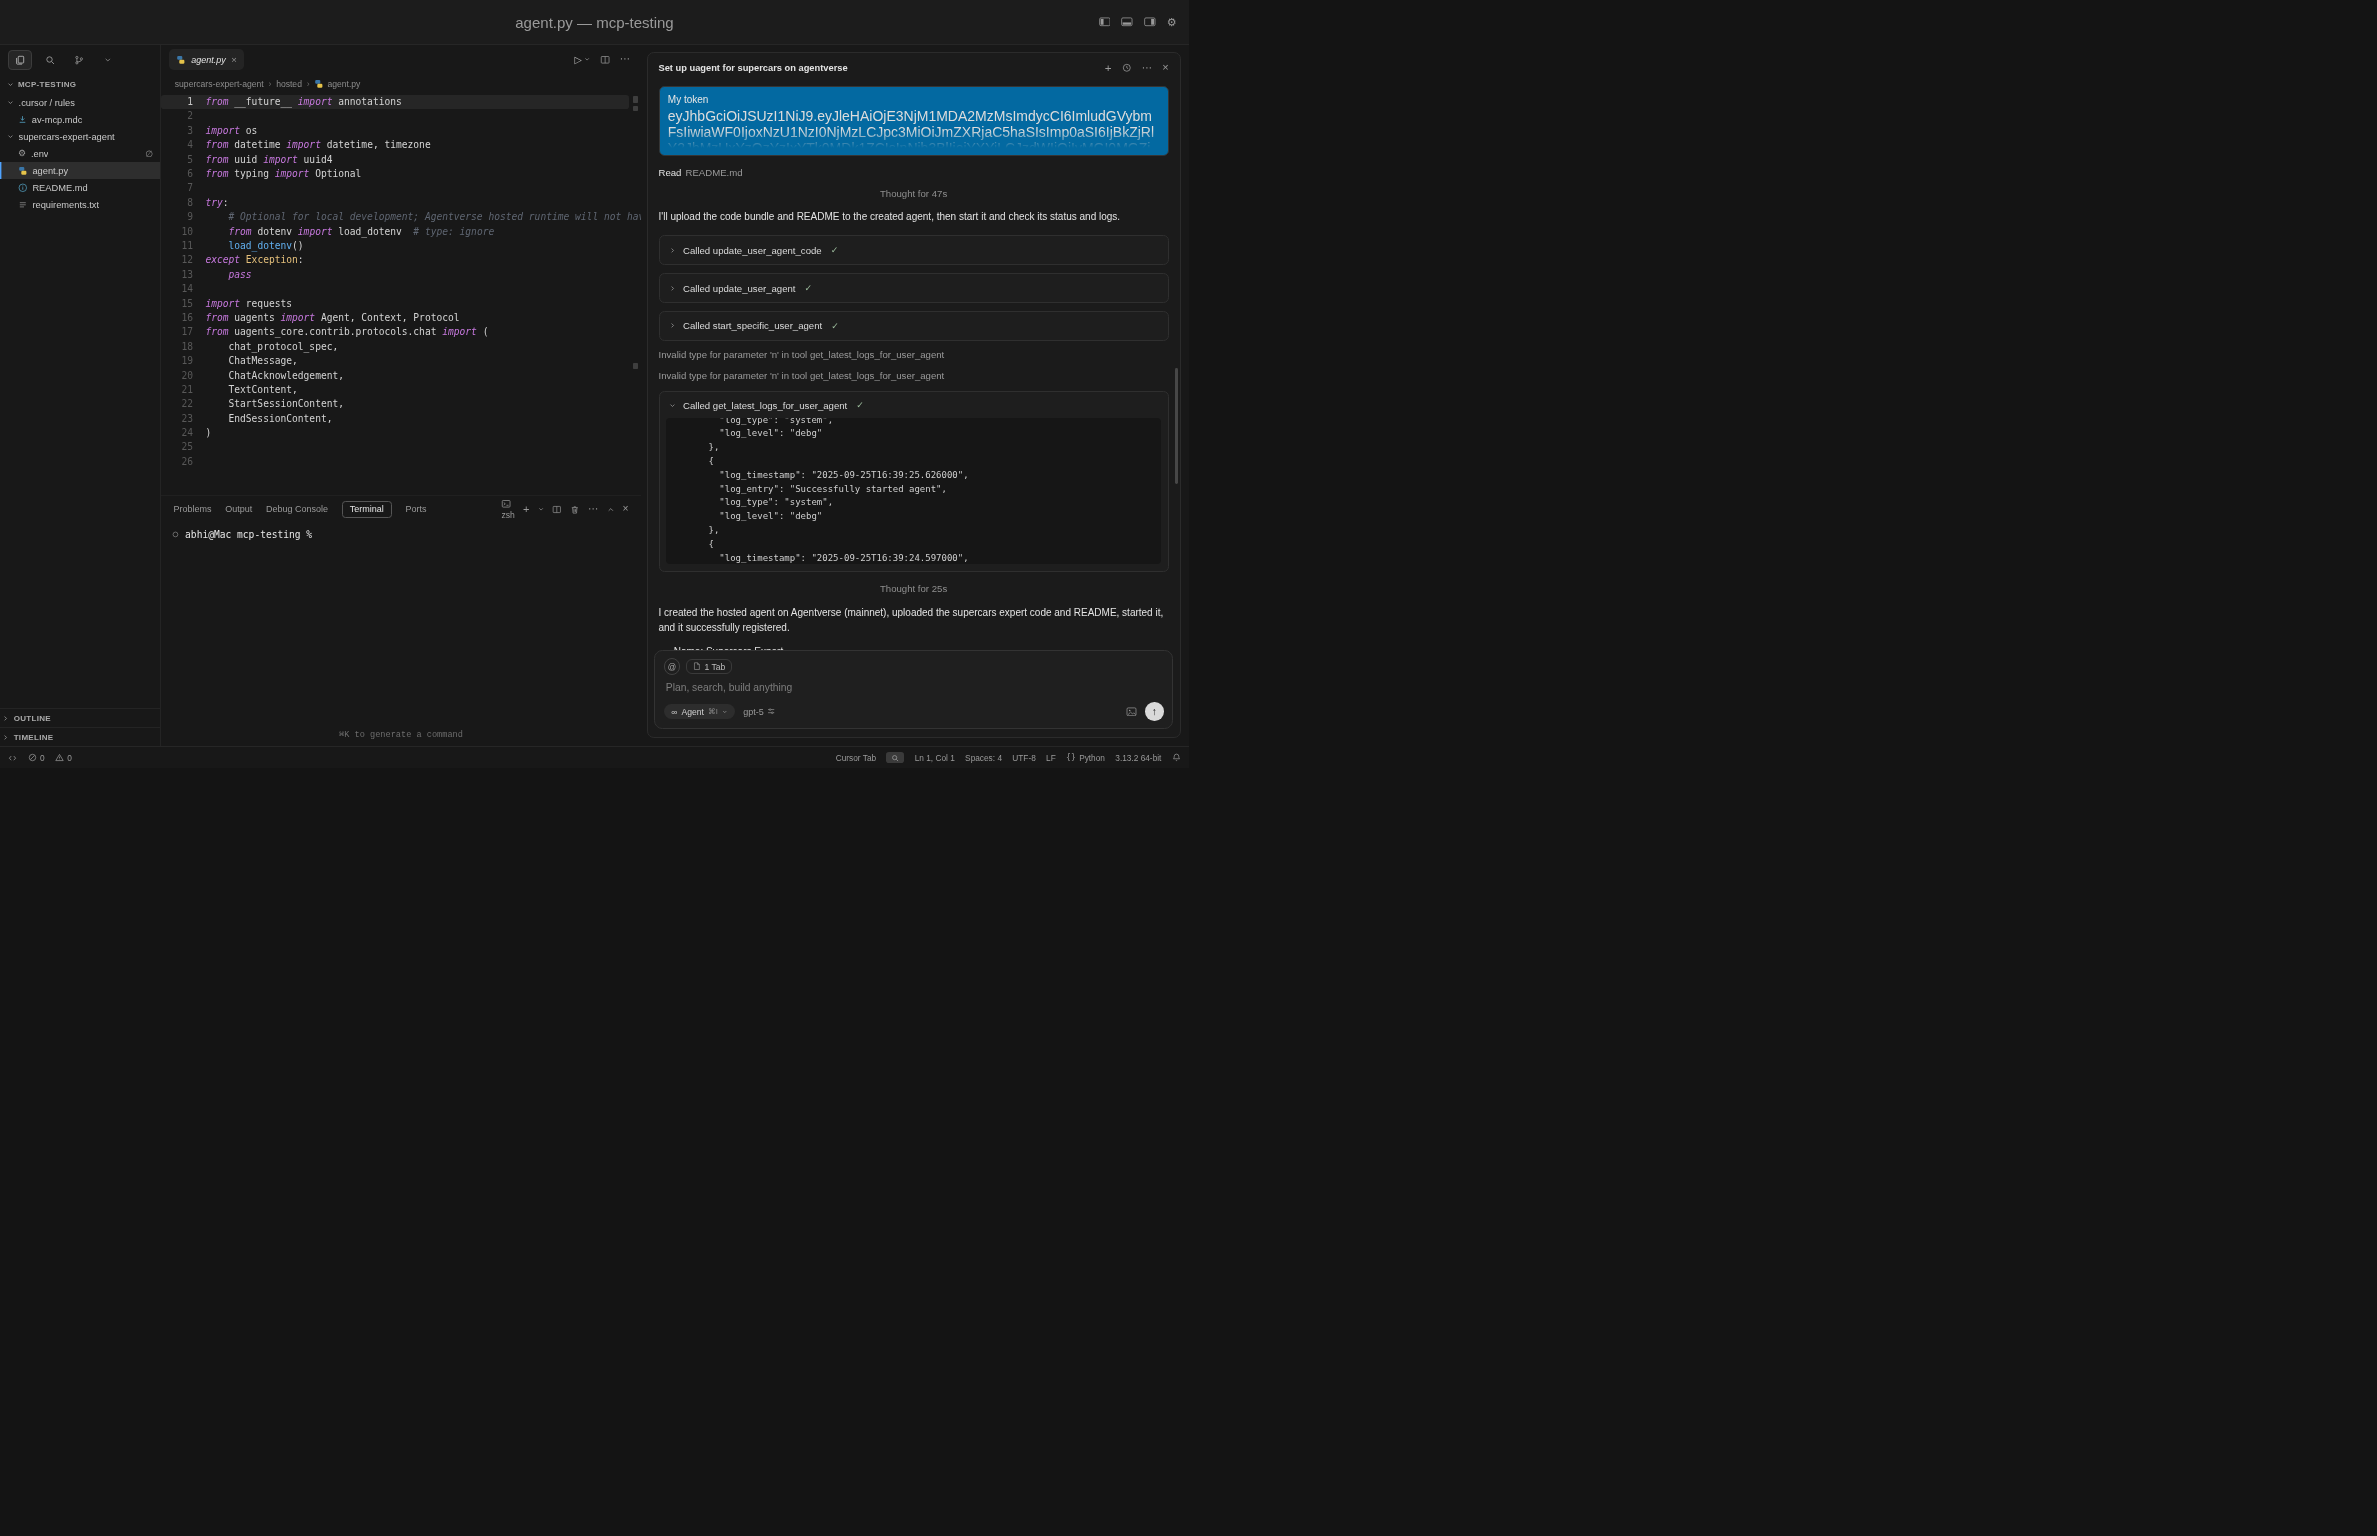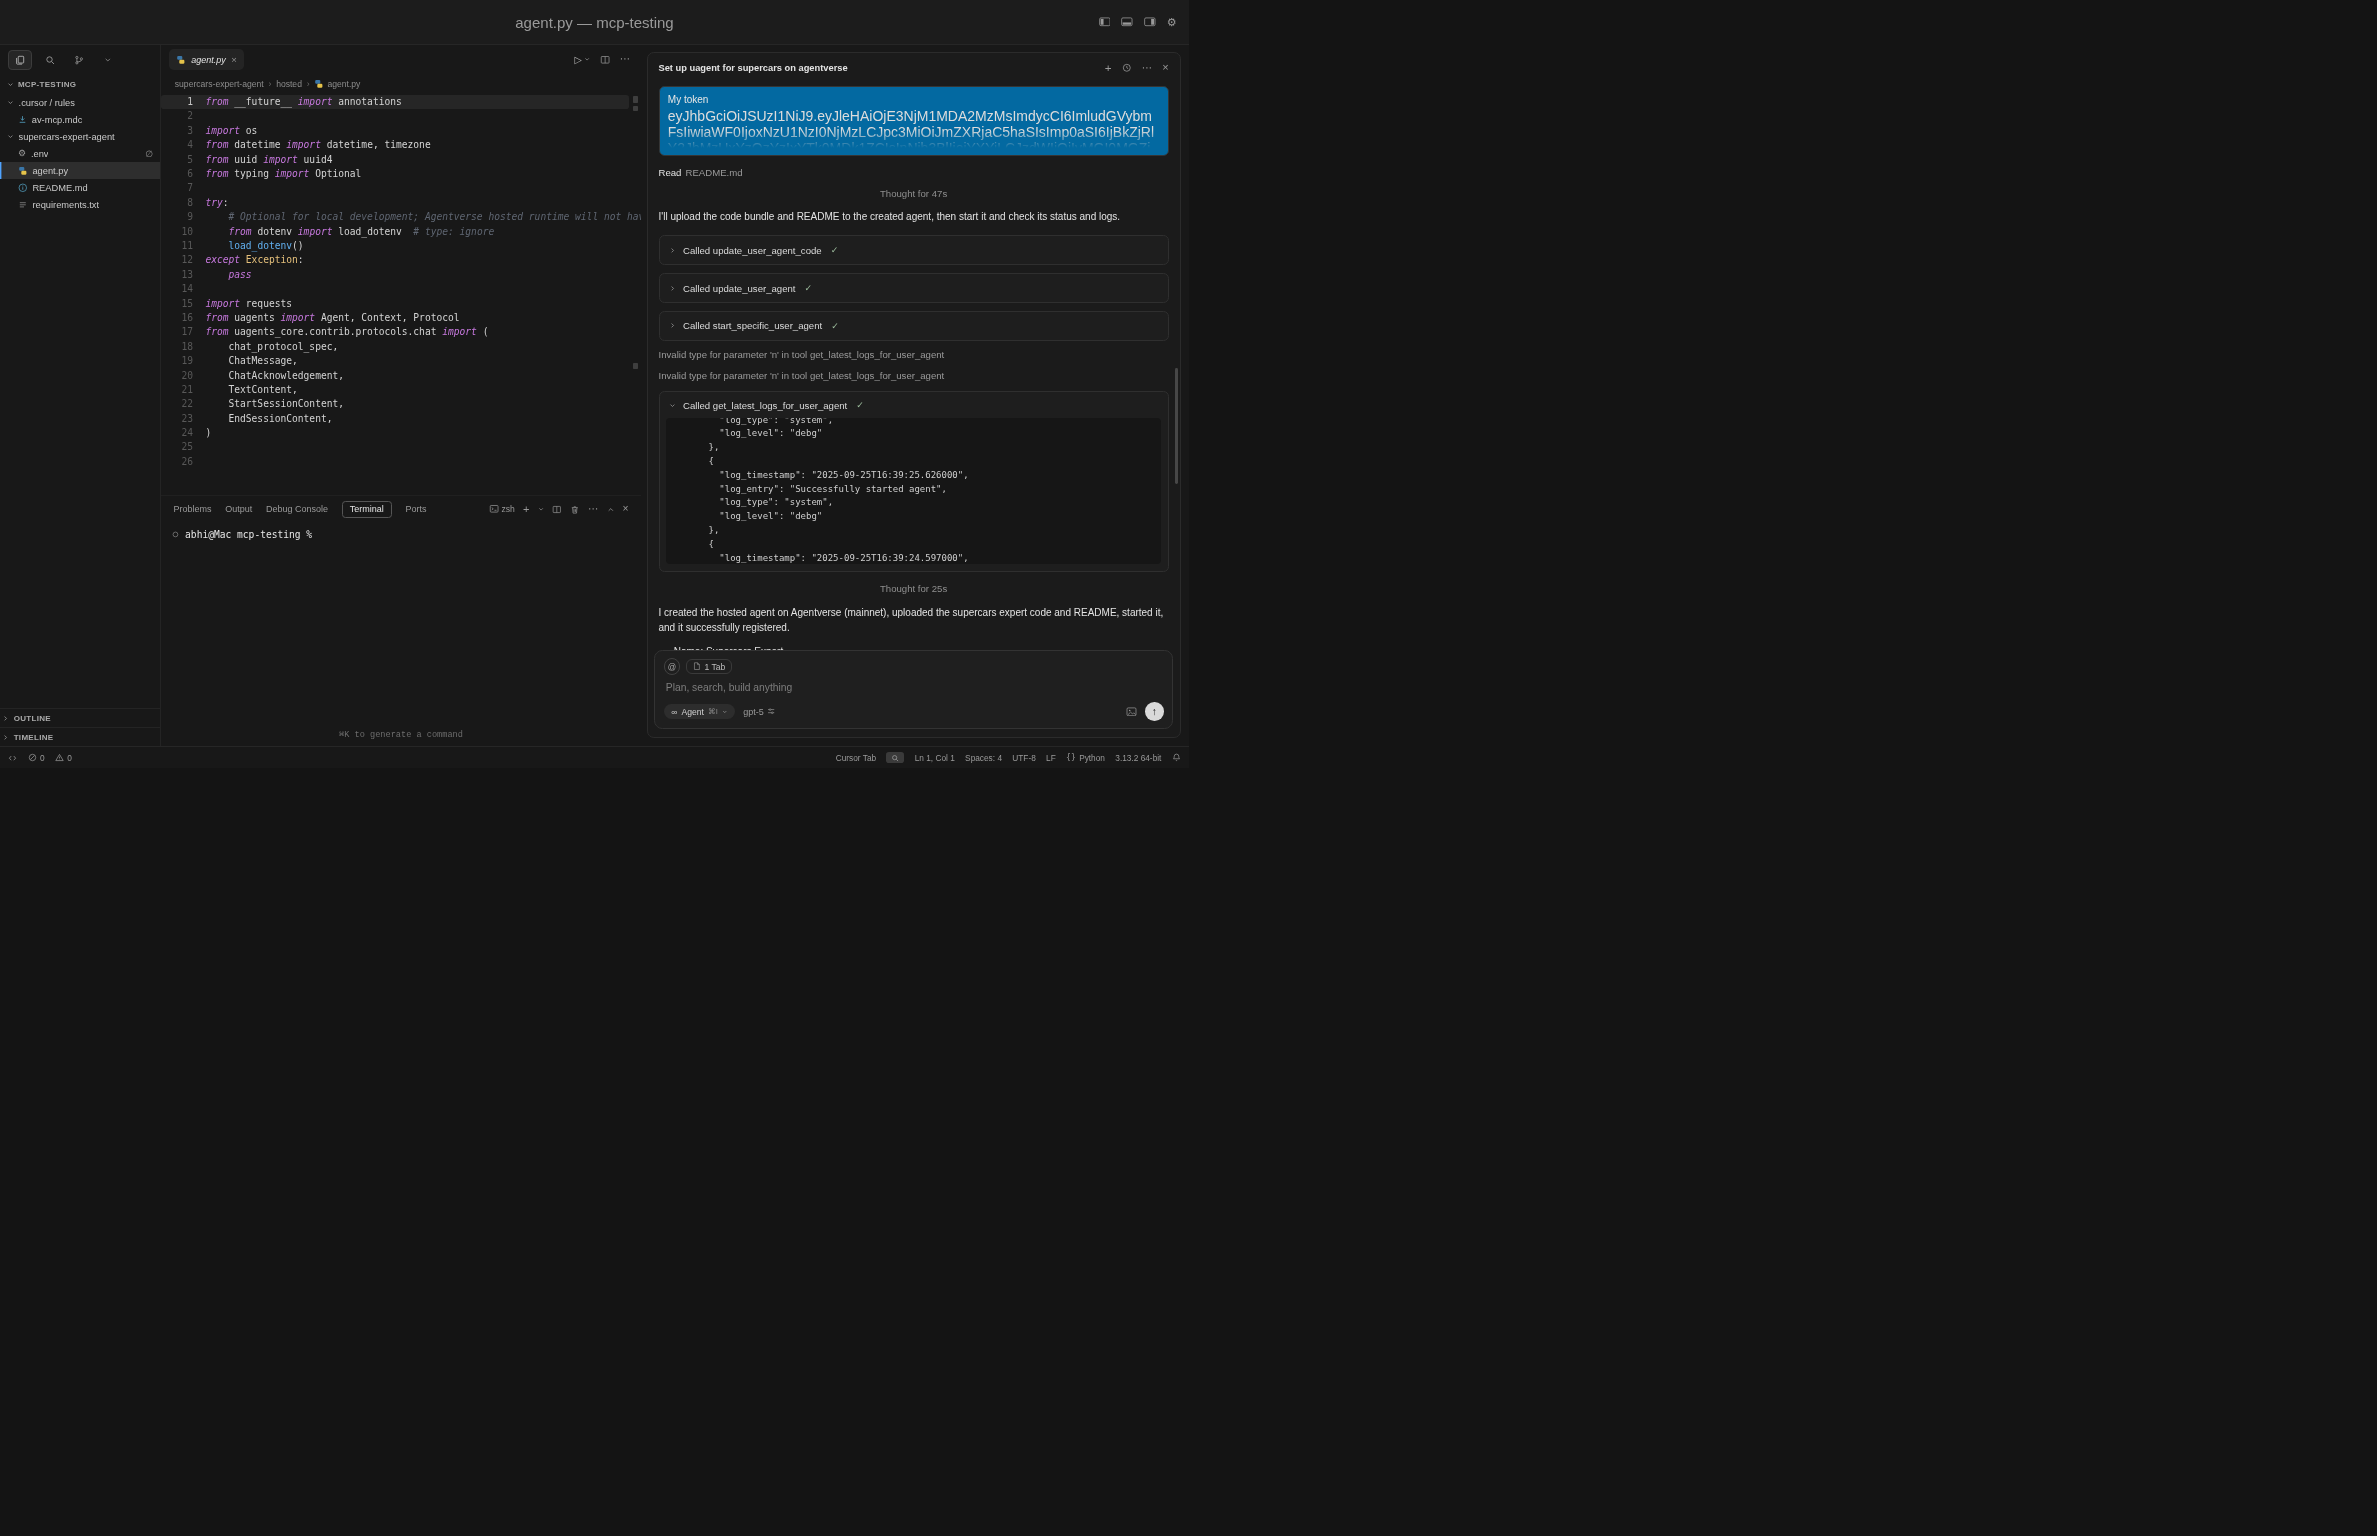--- a/index.html
+++ b/index.html
@@ -61,21 +61,21 @@
   .tk-cls{color:#e5c07b;}
   .minimap{position:absolute;top:0;right:1.4px;width:8.3px;bottom:0;}
   .mm-mark{position:absolute;left:1.4px;width:5.5px;background:#3e3e3e;border-radius:0.7px;}
 
   
   .panel{flex:none;height:250px;display:flex;flex-direction:column;border-top:0.7px solid #202020;}
   .panel-tabs{flex:none;height:26px;display:flex;align-items:center;gap:13.8px;padding:0 12.4px;font-size:9px;color:#9a9a9a;}
   .ptab{cursor:pointer;padding:2.1px 0;}
   .ptab.active{color:#e3e3e3;border:0.7px solid #555;border-radius:3.4px;padding:2.1px 6.9px;}
   .panel-actions{margin-left:auto;display:flex;align-items:center;gap:8.3px;color:#9a9a9a;}
-  .panel-actions .grp{display:flex;align-items:flex-start;gap:2px;font-size:8.6px;cursor:pointer;}
+  .panel-actions .grp{display:flex;align-items:flex-start;gap:2px;font-size:8.6px;cursor:pointer;flex-direction:column;}
   .term{flex:1;position:relative;padding:6.9px 0 0 11px;font-family:"DejaVu Sans Mono",monospace;font-size:9.6px;color:#e6e6e6;}
   .term-line{display:flex;align-items:center;gap:6.2px;}
   .term-hint{position:absolute;left:0;right:0;bottom:6.9px;text-align:center;color:#6d6d6d;
     font-family:Liberation Mono, monospace;font-size:8.6px;}
 
   
   .chat-col{flex:none;width:548px;padding:6.9px 8.3px 8.3px 5.5px;box-sizing:border-box;min-height:0;}
   .chat-card{height:100%;background:#1b1b1b;border:0.7px solid #2b2b2b;border-radius:6.9px;display:flex;flex-direction:column;
     position:relative;overflow:hidden;box-sizing:border-box;}
   .chat-header{flex:none;height:30px;display:flex;align-items:center;padding:0 11px;}

